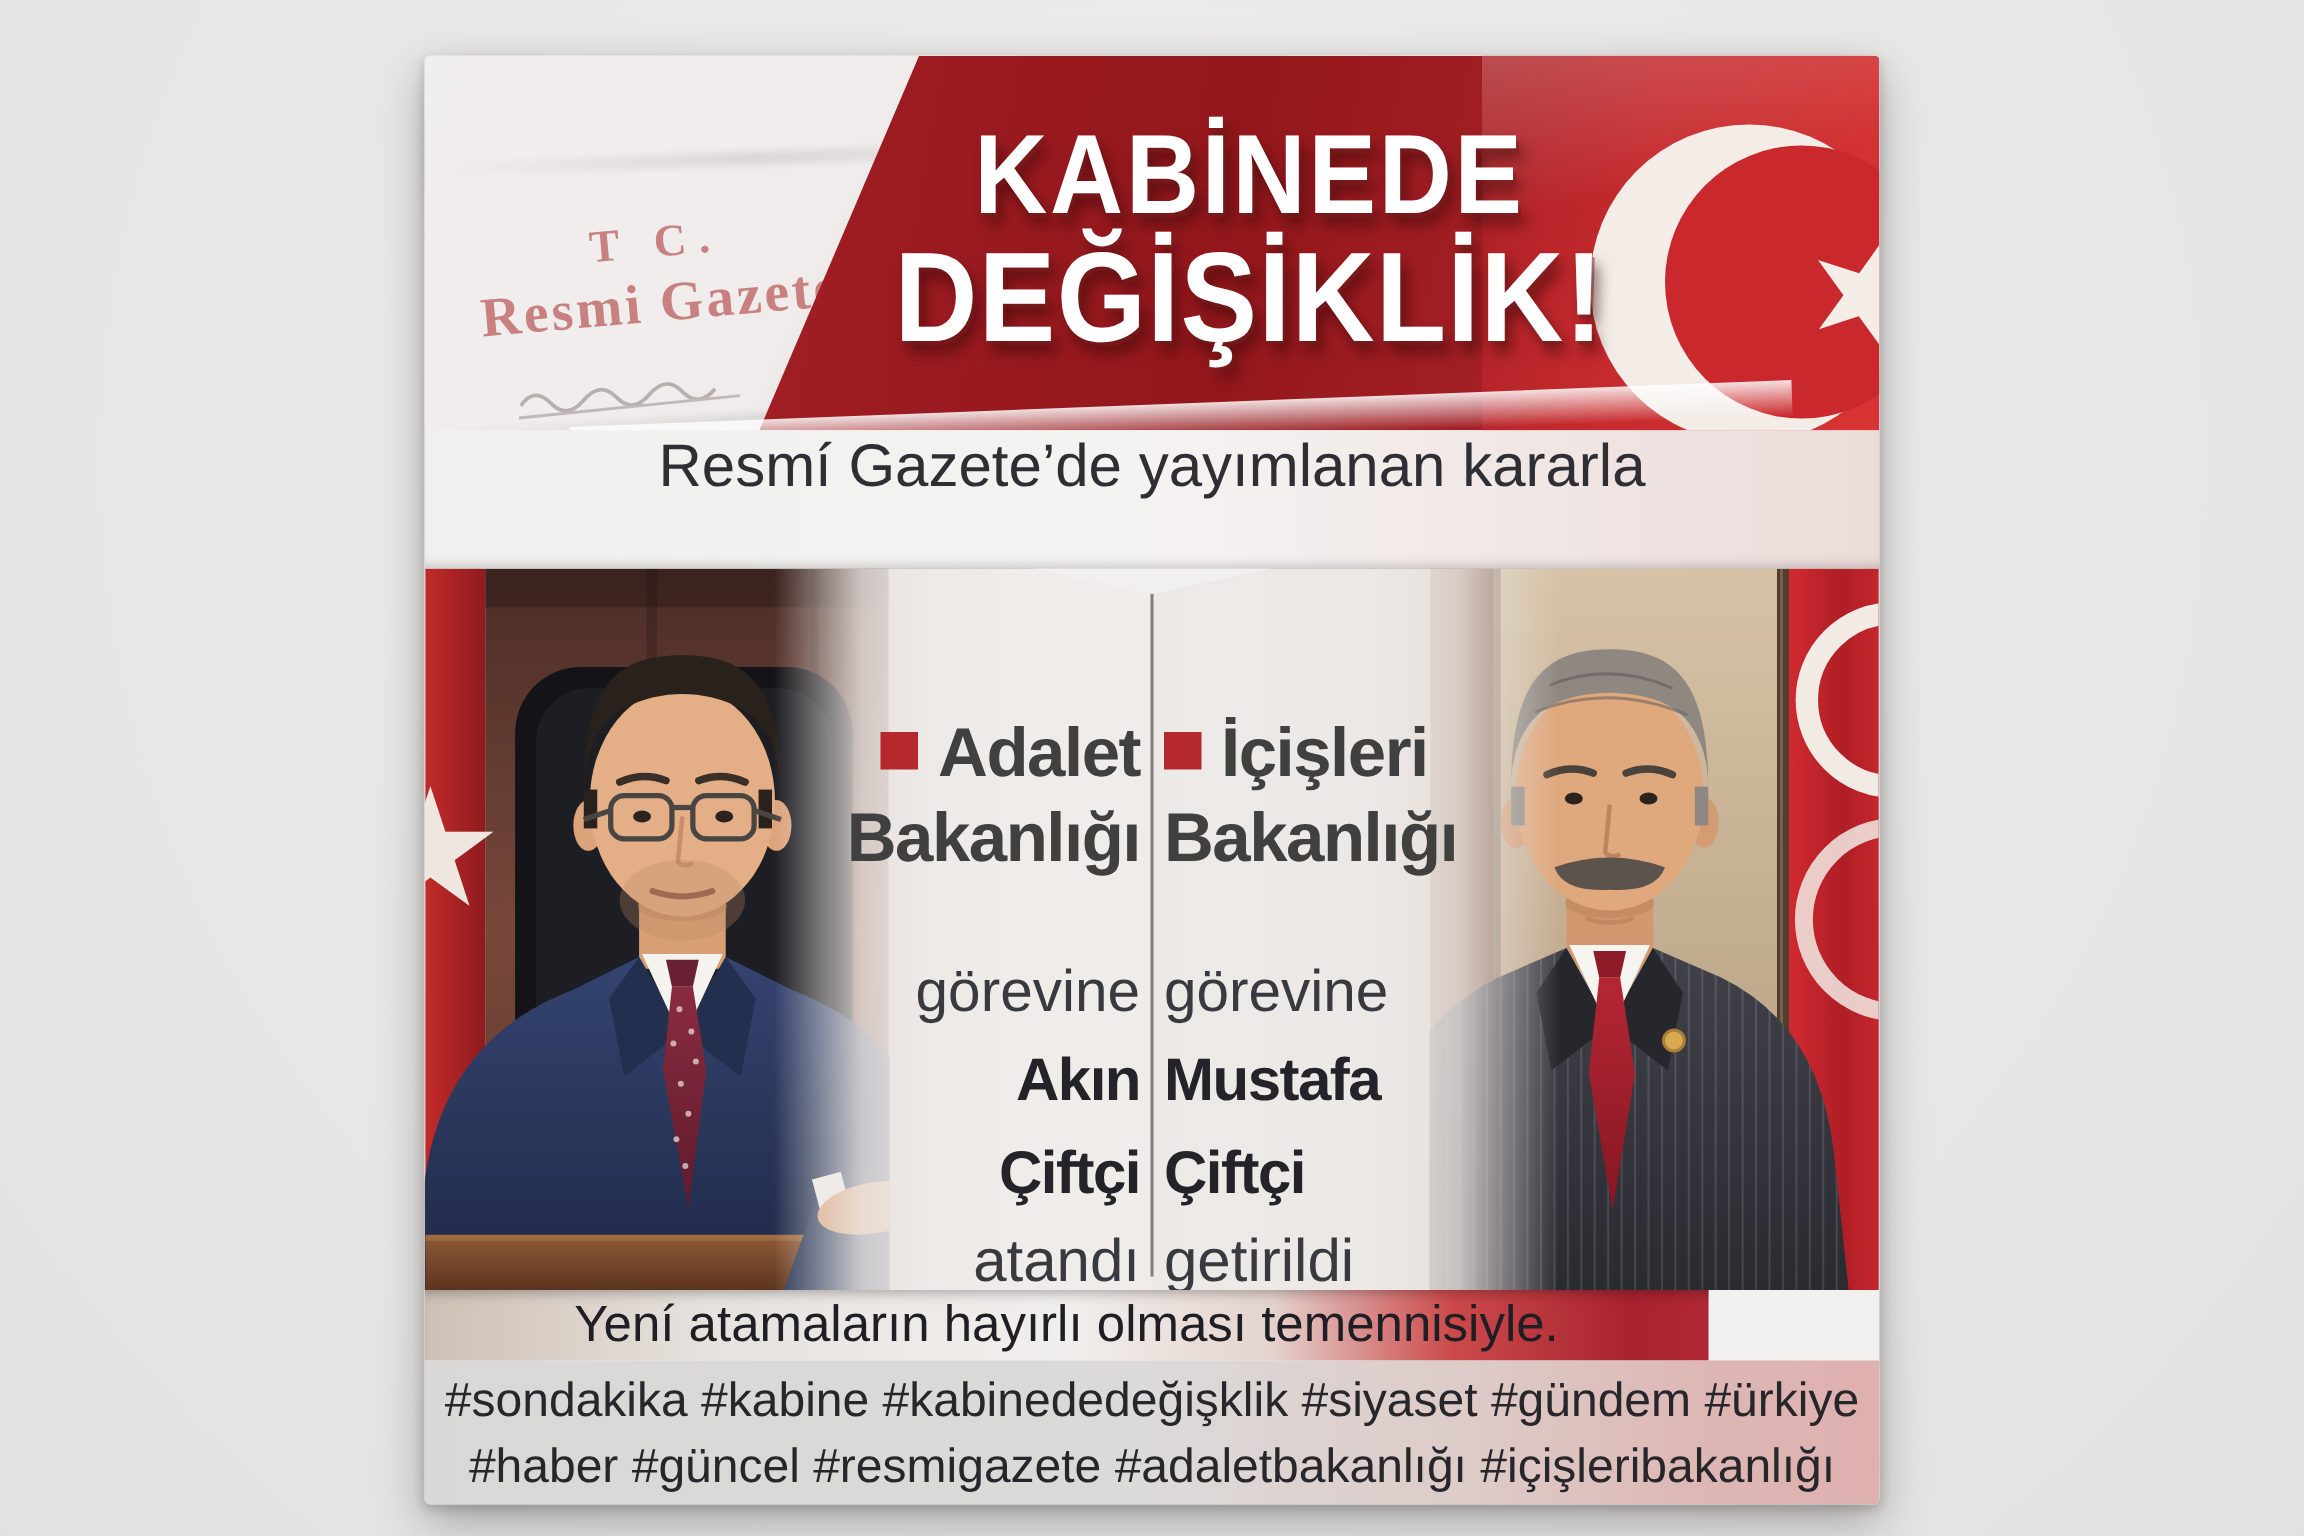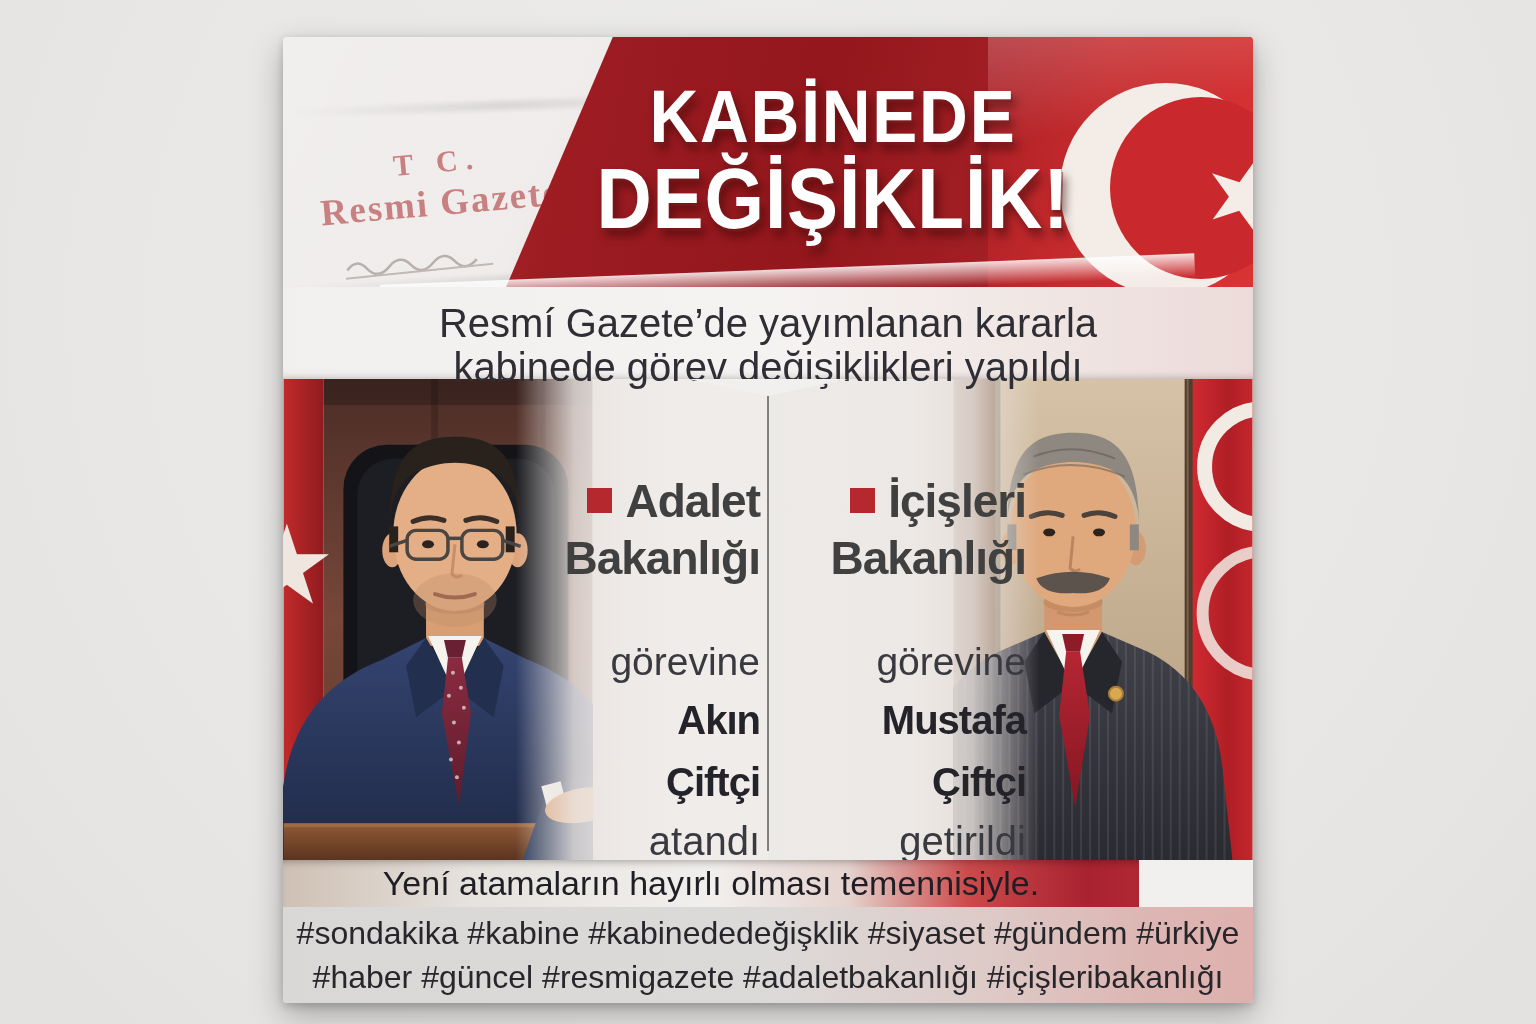--- a/index.html
+++ b/index.html
@@ -36,38 +36,38 @@
   .headline{position:absolute;left:165px;right:35px;top:40px;text-align:center;transform:scaleX(.9);color:#ffffff;font-weight:700;z-index:6;
     text-shadow:2px 3px 0 rgba(120,30,30,.5), 5px 8px 10px rgba(55,8,8,.55);}
   .headline .h1{font-size:75px;line-height:78px;letter-spacing:2px;}
   .headline .h2{font-size:85px;line-height:88px;letter-spacing:1px;}
   .header-streak{position:absolute;left:10%;bottom:-6px;width:84%;height:24px;opacity:.9;transform:rotate(-2.2deg);
     background:linear-gradient(180deg,rgba(255,255,255,.95),rgba(255,255,255,0));z-index:5;}
   
   .subtitle{position:absolute;left:0;top:250px;width:970px;height:92px;z-index:4;
     background:linear-gradient(90deg,#f2f0ef 0%,#f5f3f2 50%,#f0e6e4 78%,#ecdbd9 100%);
     box-shadow:inset 0 -7px 9px -7px rgba(0,0,0,.28);
-    text-align:center;color:#2f2e34;font-size:40px;line-height:44px;padding-top:14px;box-sizing:border-box;}
+    text-align:center;color:#2f2e34;font-size:40px;line-height:44px;padding-top:2px;box-sizing:border-box;}
   
   .main{position:absolute;left:0;top:342px;width:970px;height:481px;background:#ddd5cf;}
   .panel{position:absolute;top:0;width:485px;height:481px;overflow:hidden;}
   .panel.left{left:0;}
   .panel.right{left:485px;}
   .photo{position:absolute;top:0;}
   .photo.lp{left:0;}
   .photo.rp{right:0;}
   .text-bg{position:absolute;inset:0;}
   .panel.left .text-bg{background:linear-gradient(90deg,rgba(236,231,228,0) 48%,rgba(236,231,228,.82) 60%,rgba(238,234,231,.97) 70%,#efece9 82%);}
   .panel.right .text-bg{background:linear-gradient(90deg,#eceae7 0%,rgba(237,233,230,.97) 30%,rgba(233,227,223,.82) 42%,rgba(233,227,223,0) 56%);}
   .divider{position:absolute;left:484px;top:12px;width:2px;height:460px;background:rgba(62,56,52,.6);z-index:5;}
   .chevron{position:absolute;left:50%;top:0;margin-left:-80px;width:0;height:0;z-index:6;
     border-left:80px solid transparent;border-right:80px solid transparent;border-top:17px solid #f2f0ef;}
   .col{position:absolute;z-index:3;color:#232329;}
   .col.lcol{right:8px;top:94px;width:340px;text-align:right;}
-  .col.rcol{left:8px;top:94px;width:250px;text-align:right;}
+  .col.rcol{left:8px;top:94px;width:250px;text-align:left;}
   .t-ministry{font-size:46px;font-weight:700;line-height:57px;letter-spacing:-1px;color:#404040;}
   .t-role{font-size:39px;line-height:54px;color:#393940;margin-top:48px;}
   .t-name{font-size:40px;font-weight:700;line-height:62px;letter-spacing:-1px;color:#232329;}
   .t-action{font-size:40px;line-height:56px;color:#393940;}
   .bullet{display:inline-block;width:25px;height:25px;background:#b5282d;margin-right:13px;transform:translateY(-4px);}
   
   .closing{position:absolute;left:0;top:823px;width:856px;height:47px;z-index:7;
     background:linear-gradient(90deg,#cfc0b4 0%,#e6e2de 22%,#f1efed 50%,#e5d3ce 66%,#cc4a4b 80%,#a82230 94%,#b02834 100%);
     box-shadow:inset 0 7px 9px -6px rgba(0,0,0,.35);
     text-align:center;font-size:34px;line-height:47px;color:#1e1e24;}
@@ -103,21 +103,20 @@
     </div>
     <div class="headline">
       <div class="h1">KABİNEDE</div>
       <div class="h2">DEĞİŞİKLİK!</div>
     </div>
     <div class="header-streak"></div>
   </div>
 
   <div class="subtitle">
     <div>Resmí Gazete’de yayımlanan kararla</div>
-    <div>kabinede görev değişiklikleri yapıldı</div>
   </div>
 
   <div class="main">
 
     <div class="panel left">
       <svg class="photo lp" width="310" height="481" viewBox="0 0 310 483">
         <defs>
           <linearGradient id="woodg" x1="0" y1="0" x2="0" y2="1">
             <stop offset="0" stop-color="#4b2d27"></stop>
               <stop offset="0.5" stop-color="#774739"></stop>

